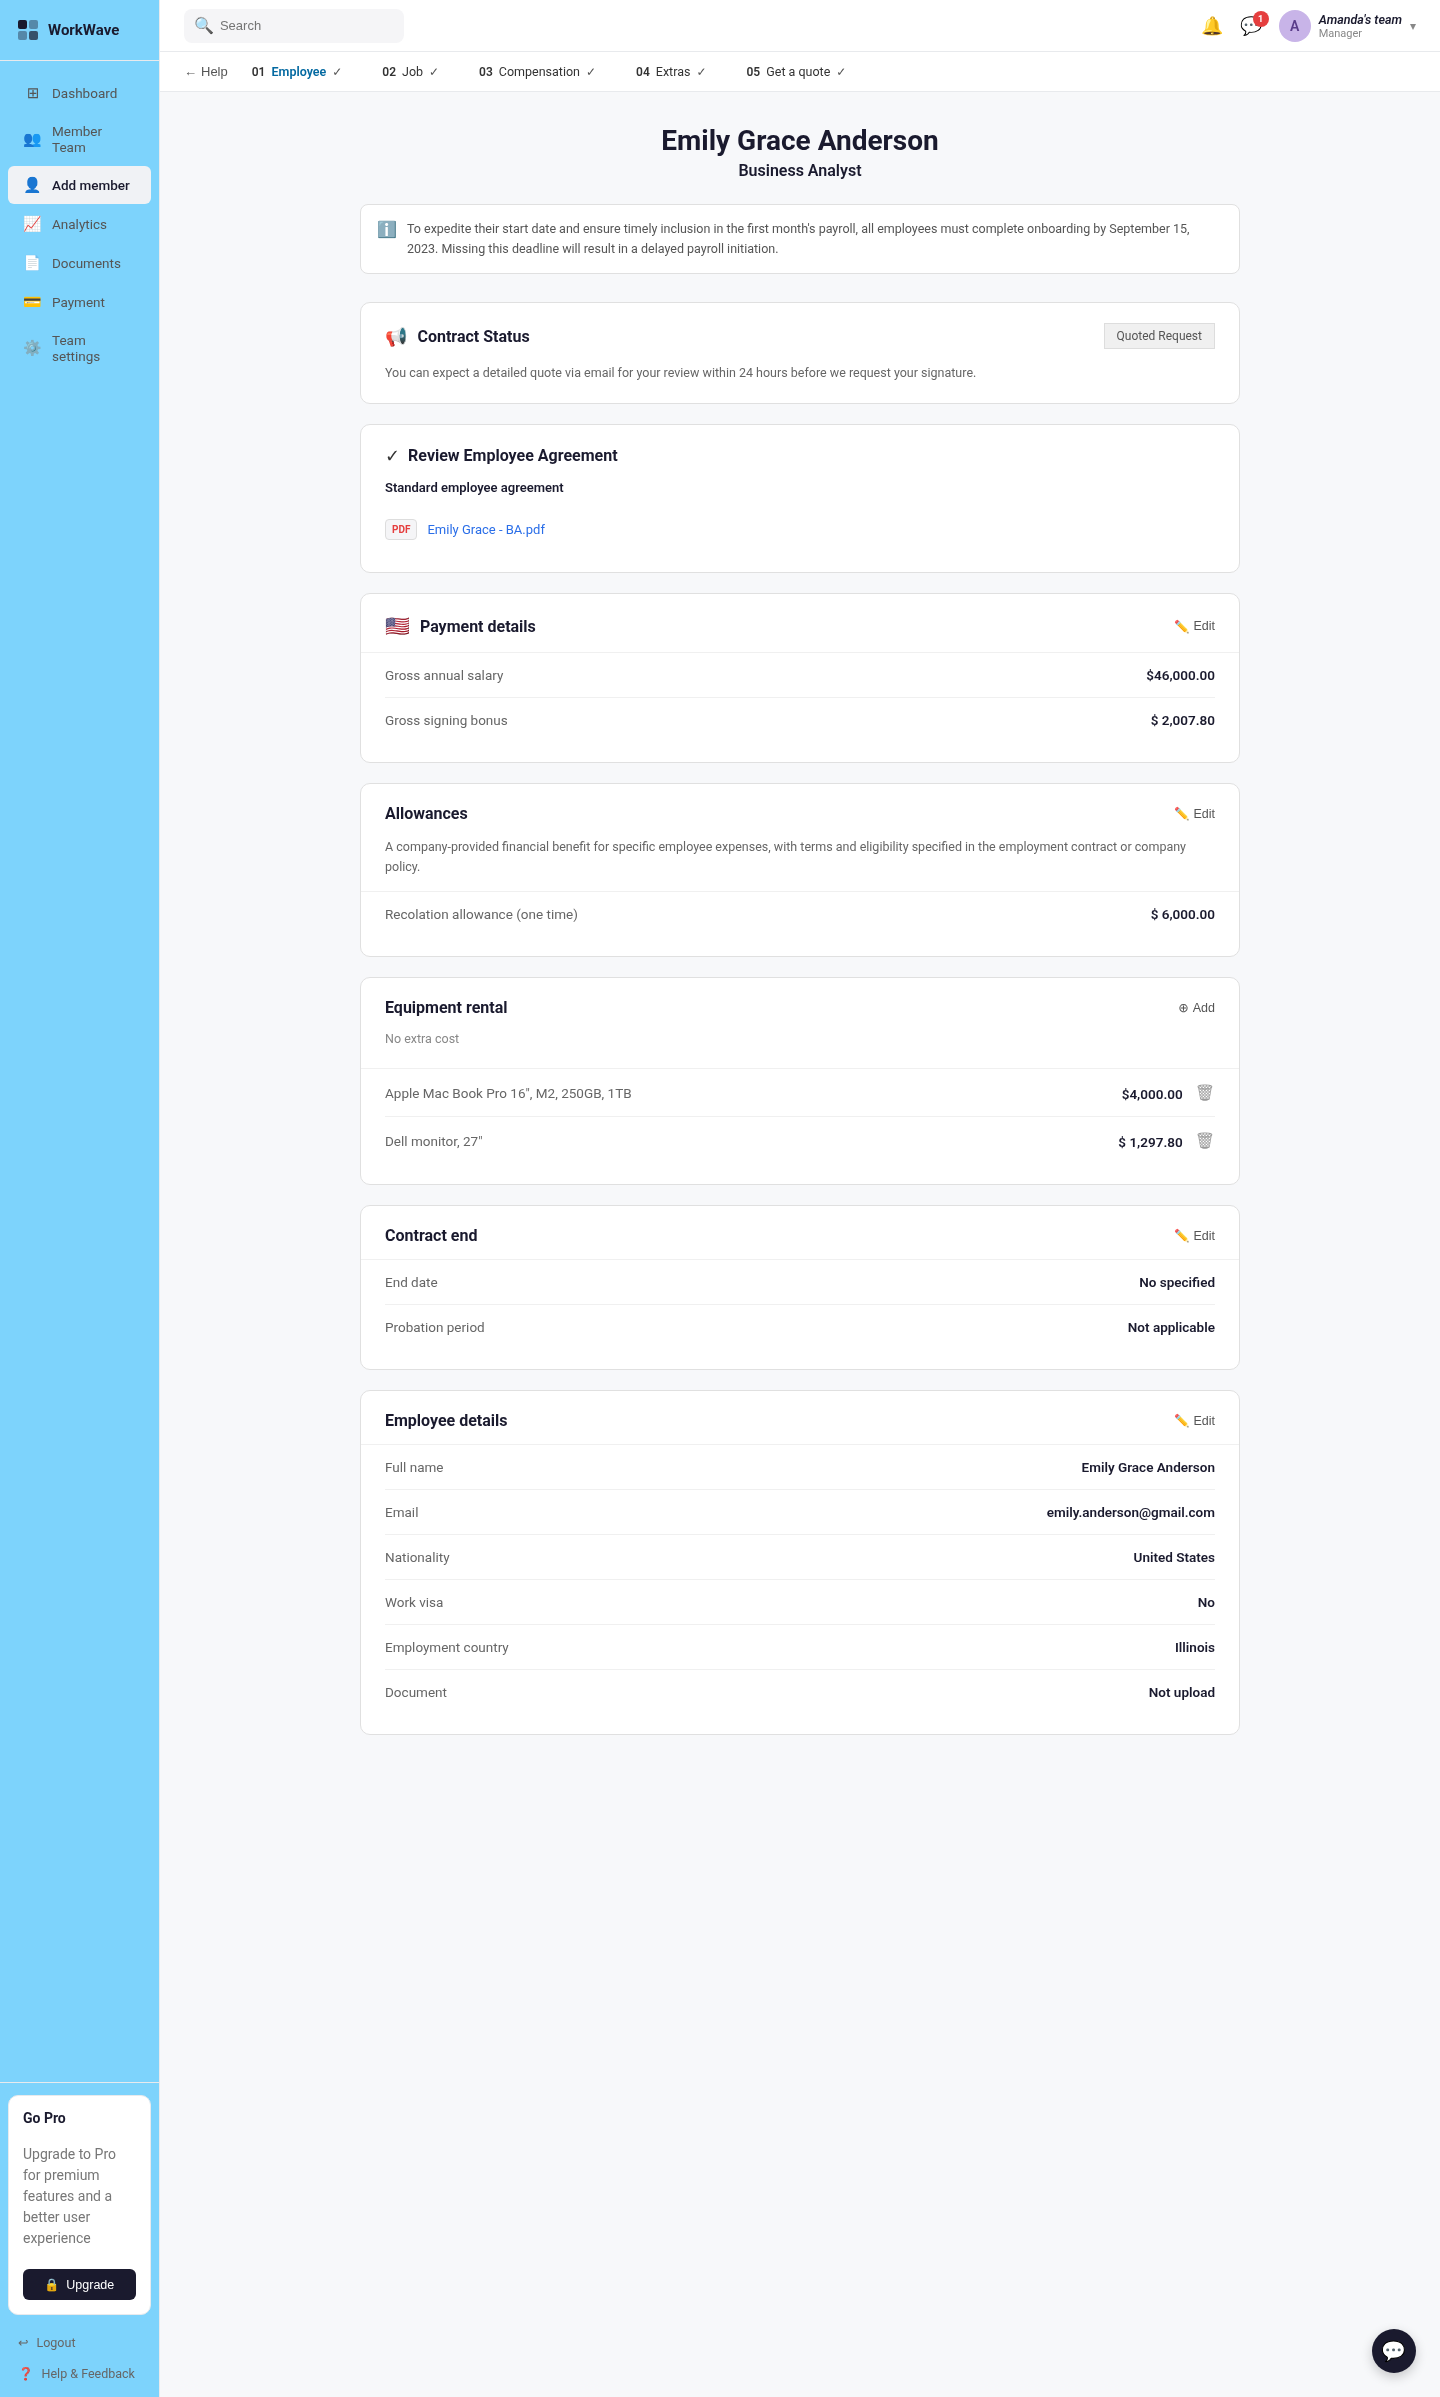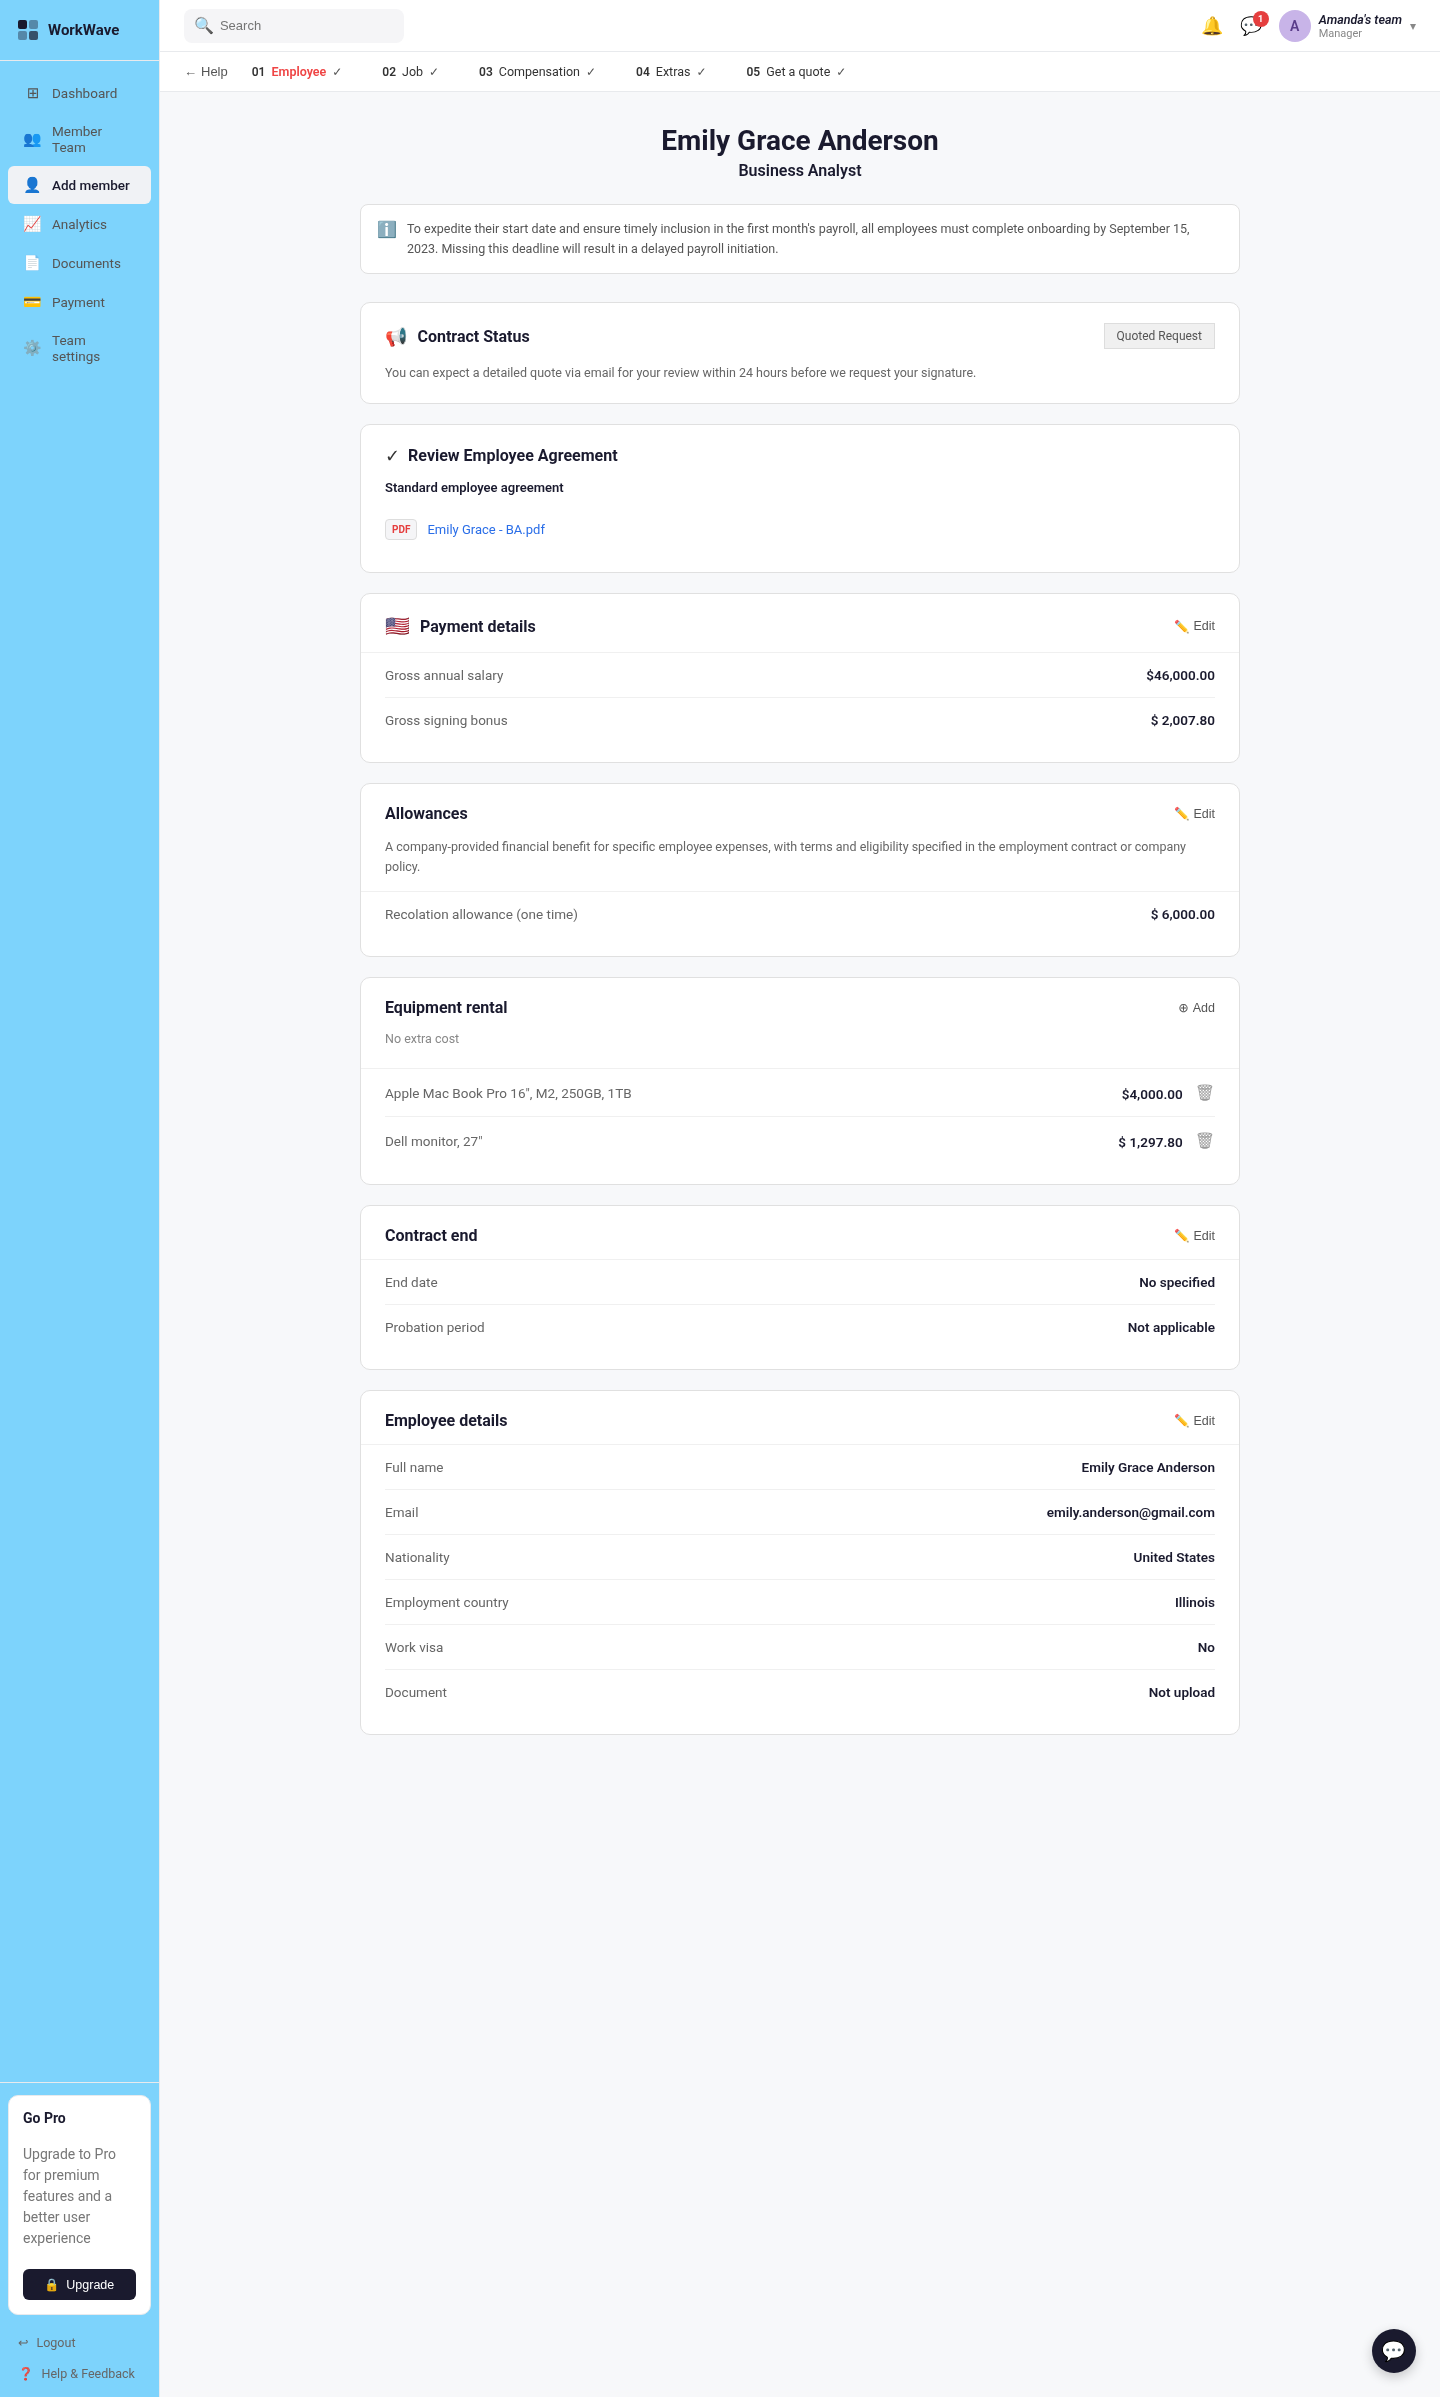--- a/index.html
+++ b/index.html
@@ -145,21 +145,21 @@
     .step {
       display: flex; align-items: center; gap: 6px;
       padding: 0 20px;
       font-size: 12.5px;
       color: #888;
     }
     .step:first-child { padding-left: 0; }
     .step-num { font-weight: 600; color: #333; font-size: 12px; }
     .step-label { color: #333; }
     .step-check { color: #555; font-size: 12px; }
-    .step.active .step-label { color: #ef4444; font-weight: 600; }
+    .step.active .step-label { color: #0369a1; font-weight: 600; }
 
     
     .page-content {
       padding: 32px 40px;
       max-width: 960px;
       width: 100%;
       margin: 0 auto;
     }
 
     .employee-name {
@@ -560,26 +560,26 @@
       </div>
       <div class="data-row">
         <span class="data-label">Email</span>
         <span class="data-value">emily.anderson@gmail.com</span>
       </div>
       <div class="data-row">
         <span class="data-label">Nationality</span>
         <span class="data-value">United States</span>
       </div>
       <div class="data-row">
+        <span class="data-label">Work visa</span>
+        <span class="data-value">No</span>
+      </div>
+      <div class="data-row">
         <span class="data-label">Employment country</span>
         <span class="data-value">Illinois</span>
-      </div>
-      <div class="data-row">
-        <span class="data-label">Work visa</span>
-        <span class="data-value">No</span>
       </div>
       <div class="data-row">
         <span class="data-label">Document</span>
         <span class="data-value">Not upload</span>
       </div>
     </div>
 
   </div>
 </div>
 

